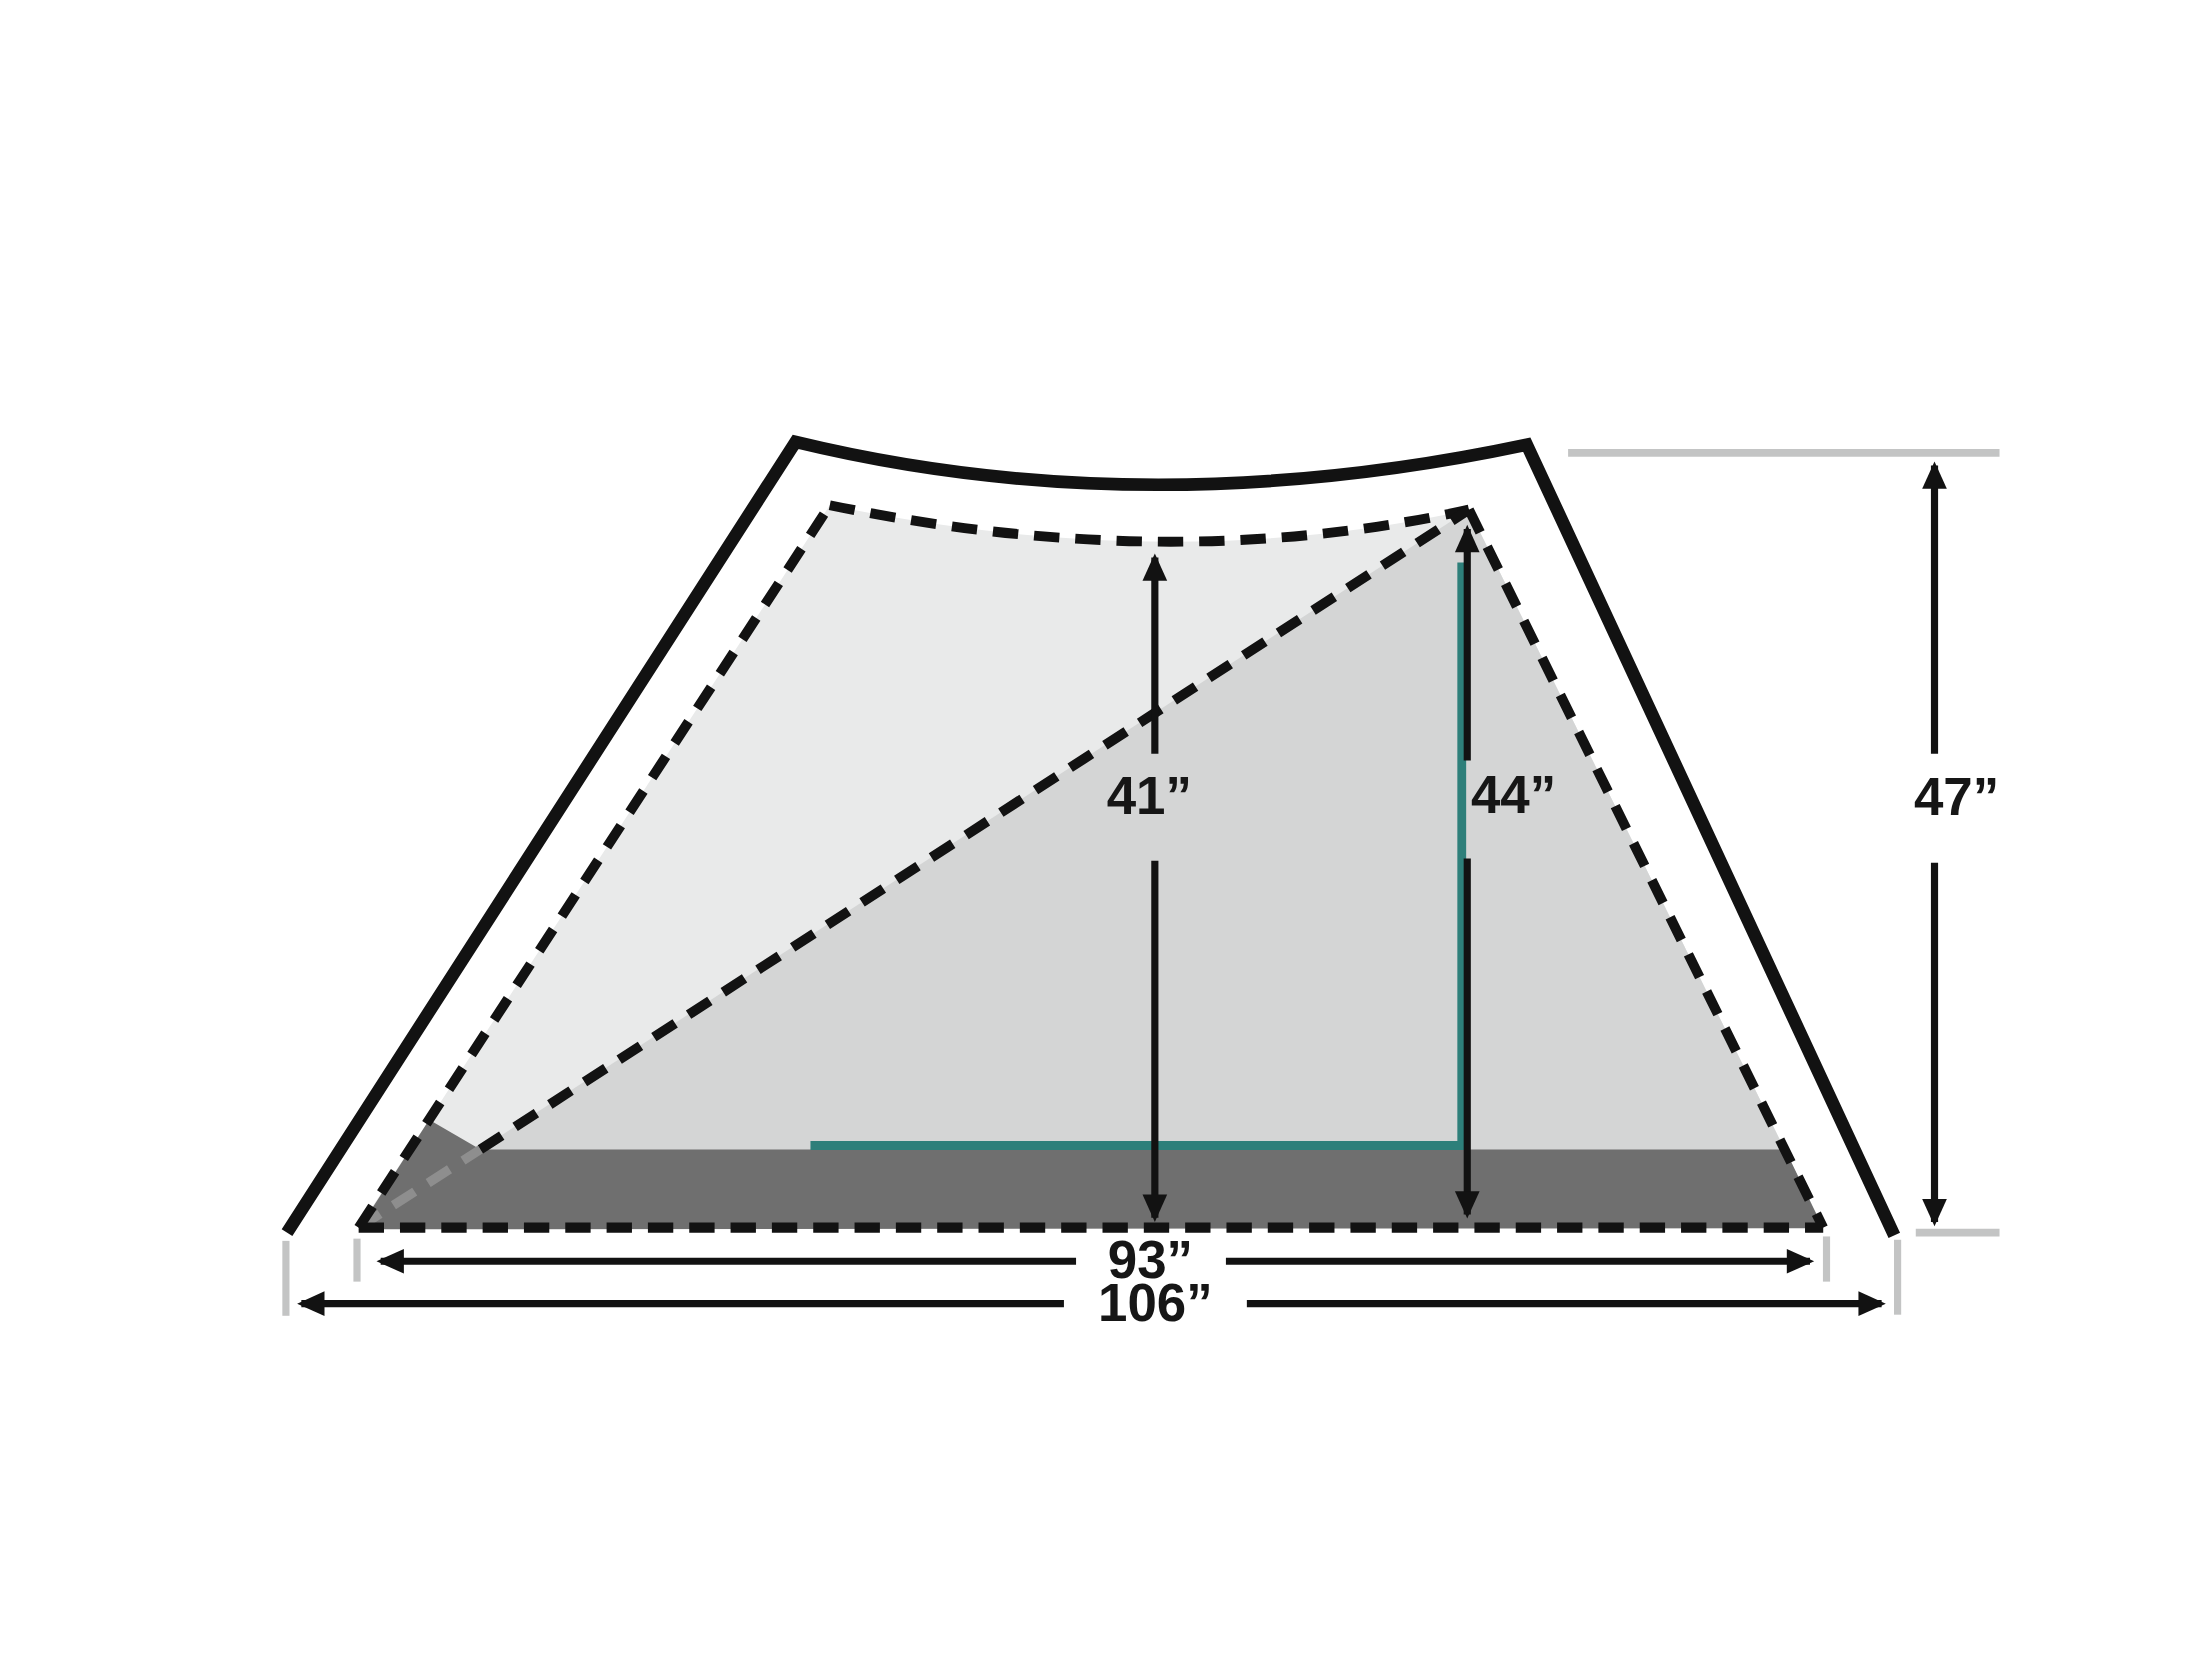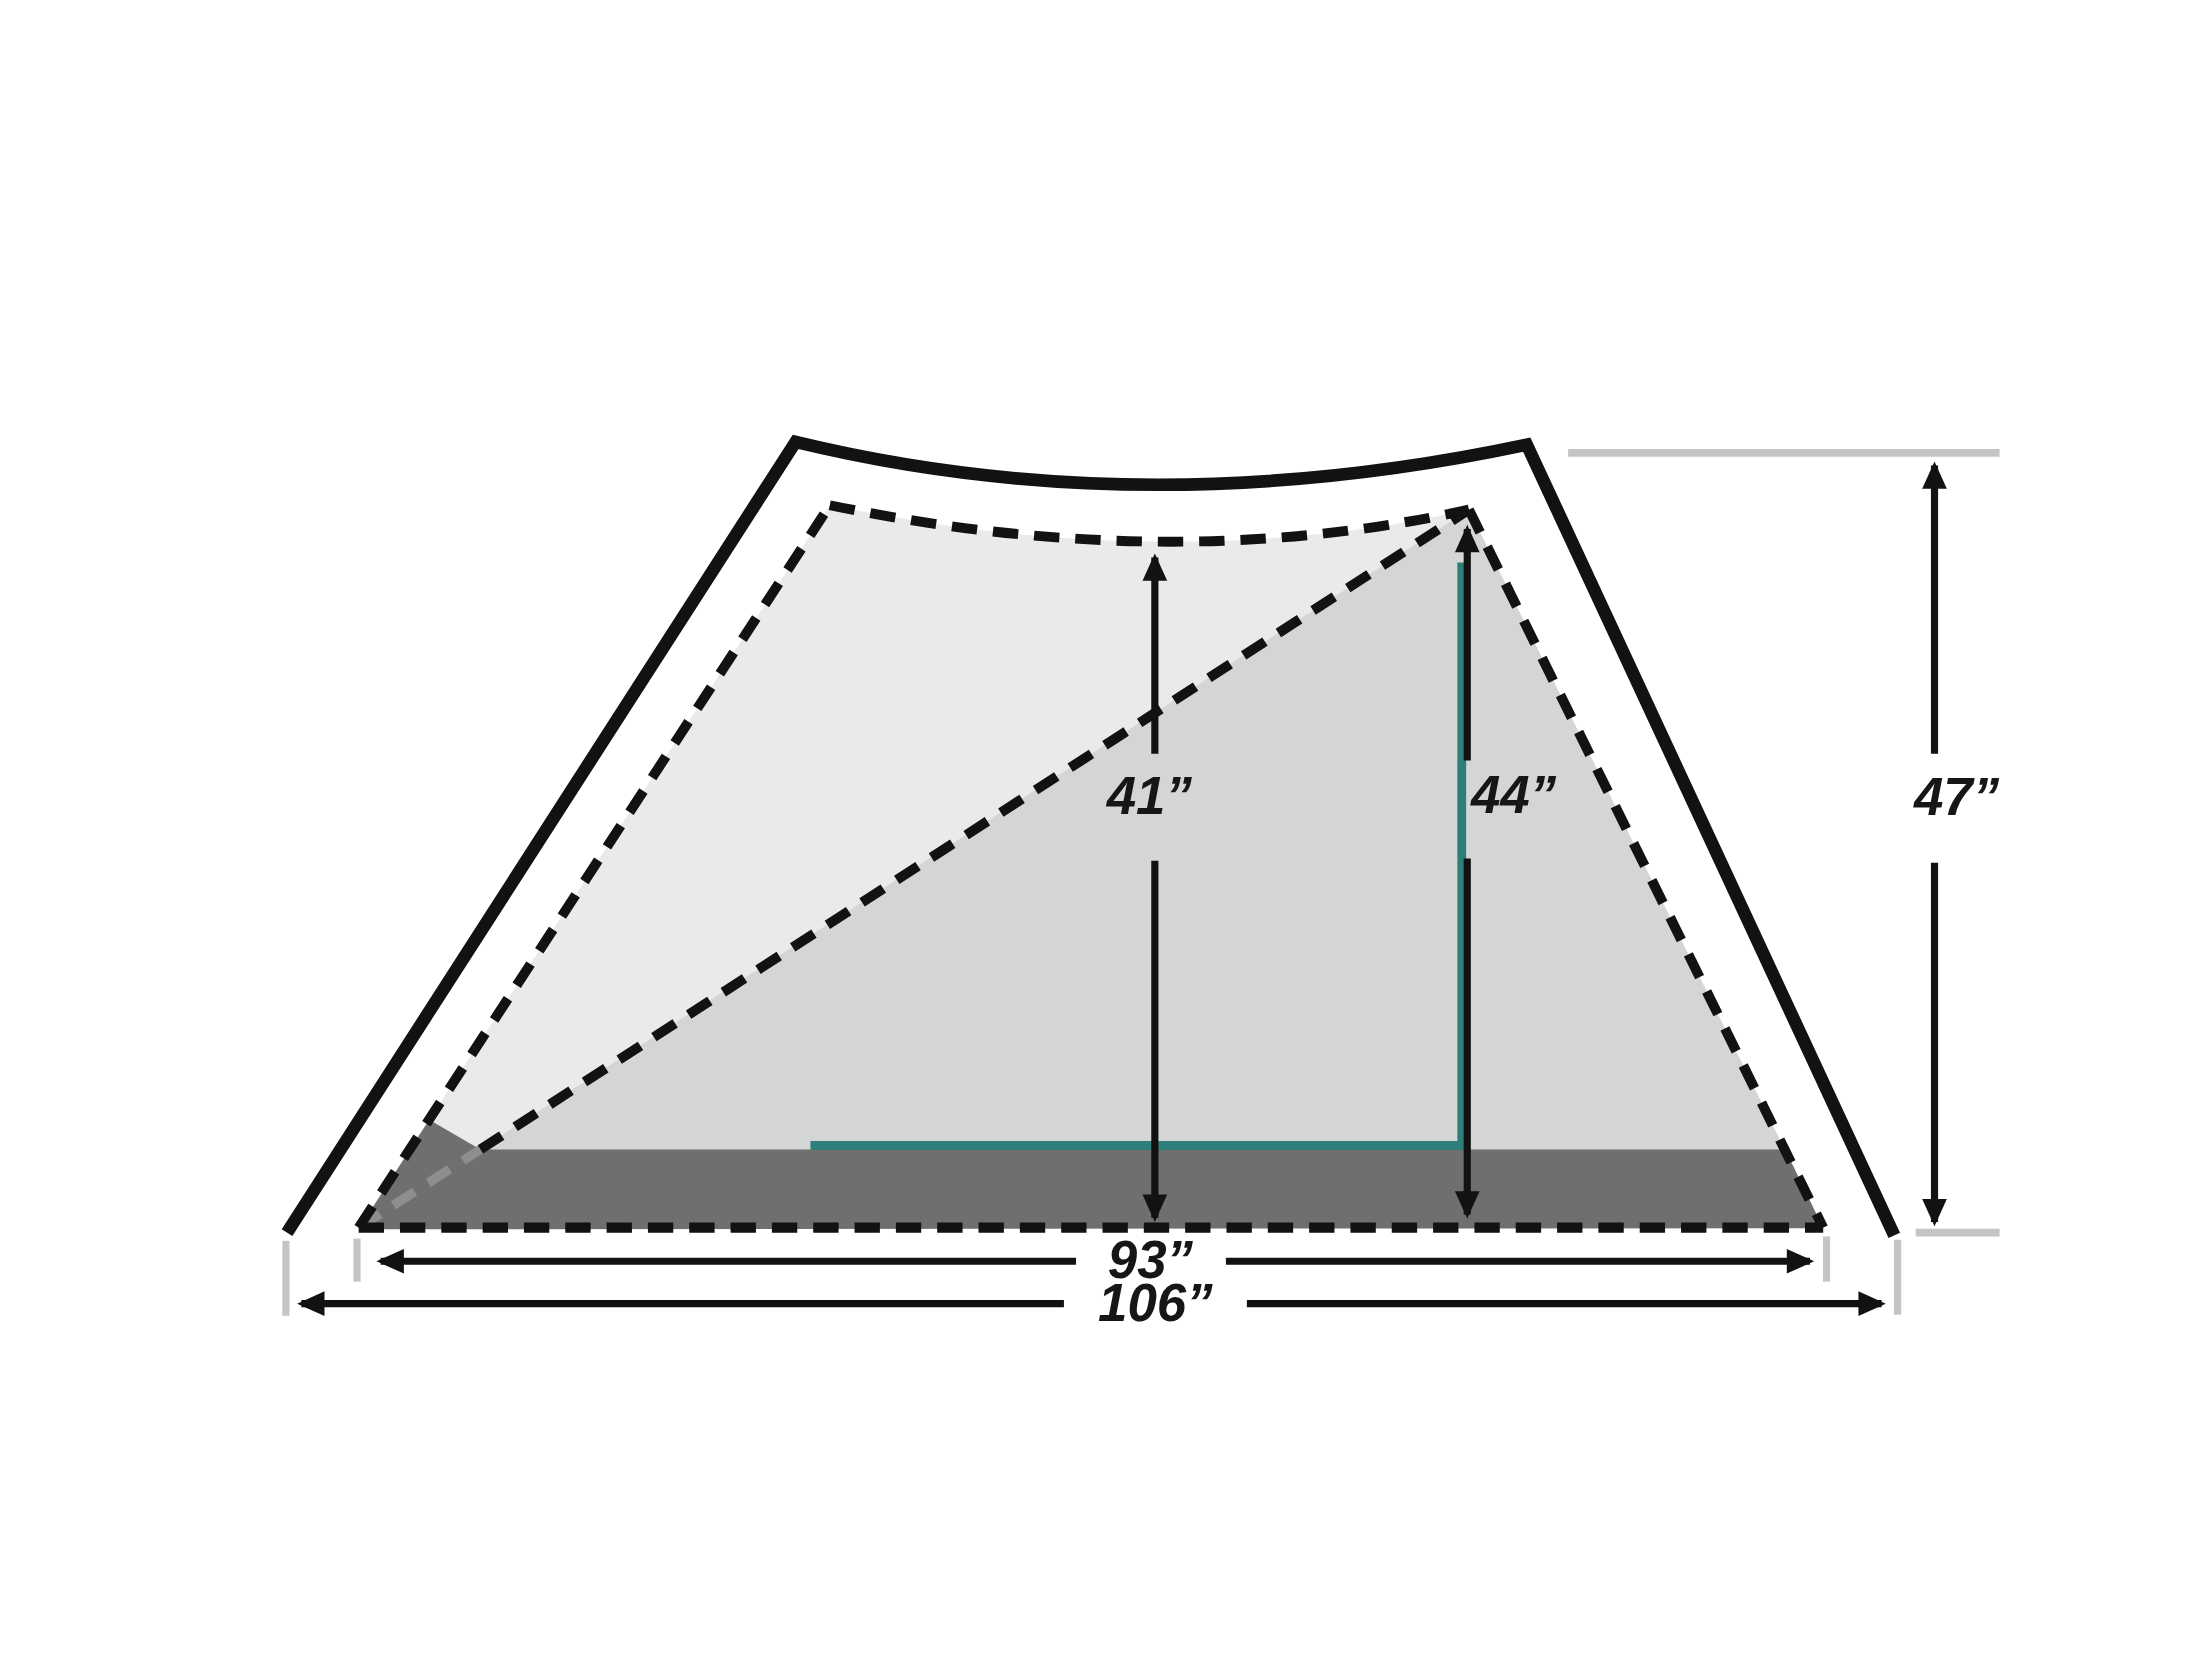--- a/index.html
+++ b/index.html
@@ -10,21 +10,20 @@
     background: #ffffff;
   }
   body {
     display: flex;
     align-items: center;
     justify-content: center;
   }
   .diagram-wrap {
     width: 100%;
     height: 100%;
-    font-style: italic;
   }
   svg {
     display: block;
     width: 100%;
     height: 100%;
   }
   .dim-label {
     font-family: "Liberation Sans", "DejaVu Sans", sans-serif;
     font-weight: 700;
     font-size: 96px;

